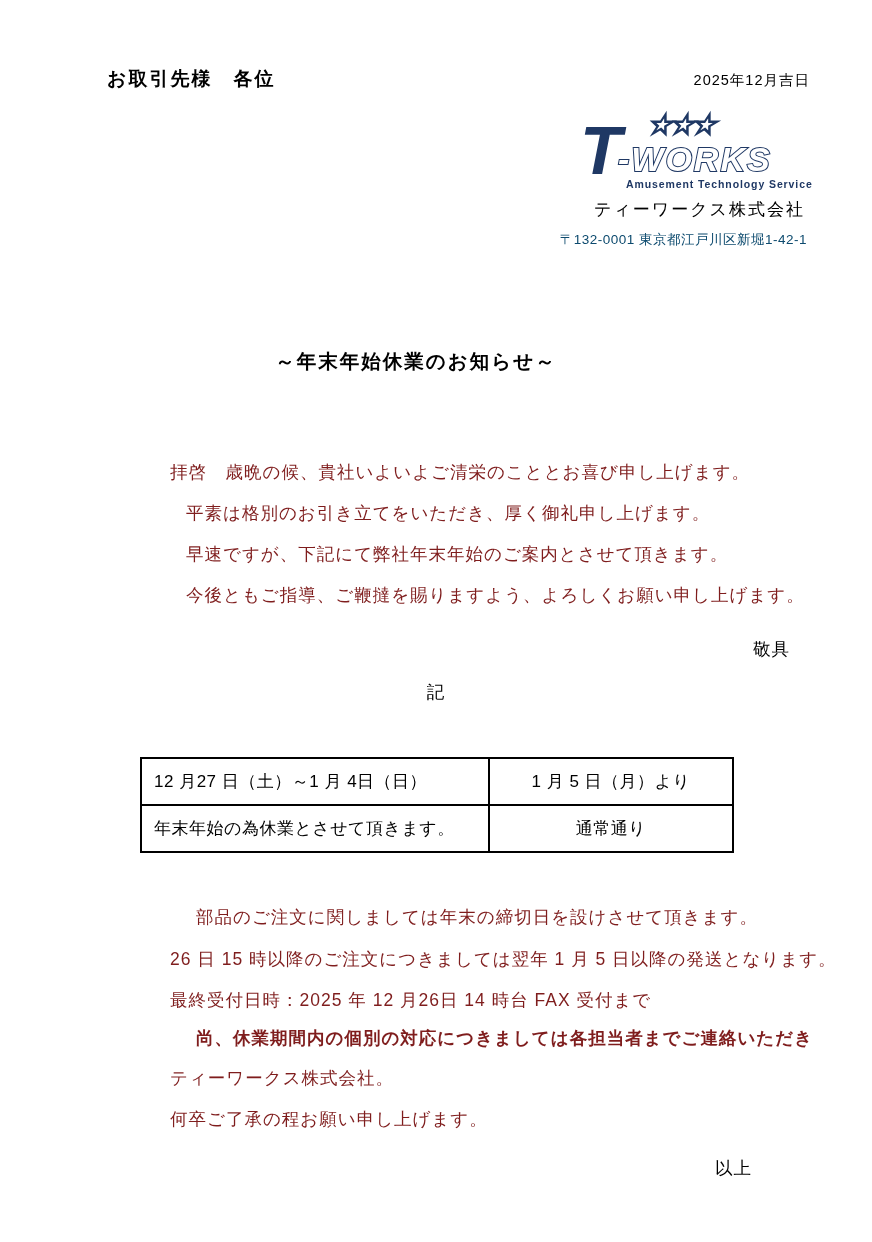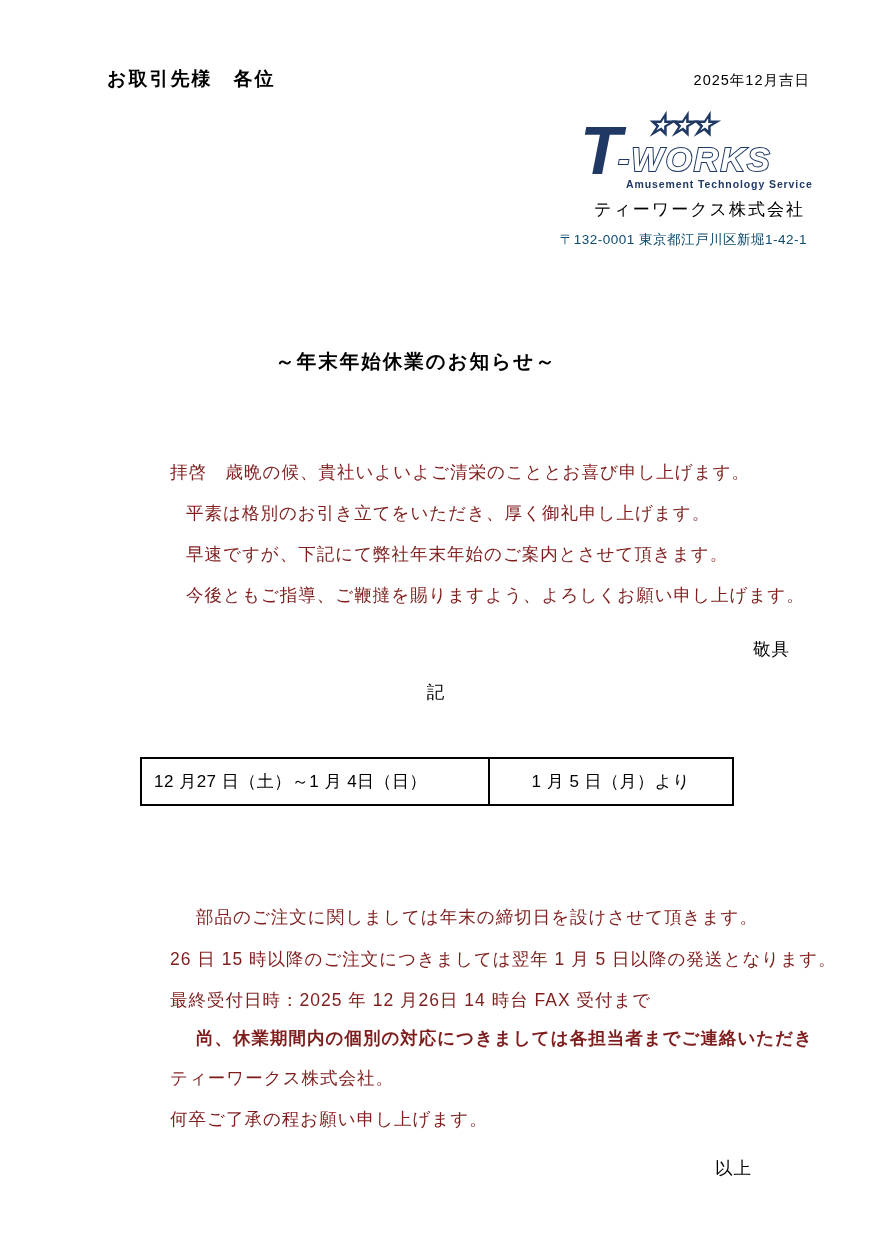--- a/index.html
+++ b/index.html
@@ -123,20 +123,24 @@
 
   <div class="abs keigu">敬具</div>
   <div class="abs ki">記</div>
 
   <table class="schedule">
     <tbody>
       <tr>
         <td class="c-left">12 月27 日（土）～1 月 4日（日）</td>
         <td class="c-right">1 月 5 日（月）より</td>
       </tr>
+      <tr>
+        <td class="c-left">年末年始の為休業とさせて頂きます。</td>
+        <td class="c-right">通常通り</td>
+      </tr>
     </tbody>
   </table>
 
   <div class="abs bodyline n1 indent-2">部品のご注文に関しましては年末の締切日を設けさせて頂きます。</div>
   <div class="abs bodyline n2">26 日 15 時以降のご注文につきましては翌年 1 月 5 日以降の発送となります。</div>
   <div class="abs bodyline n3">最終受付日時：2025 年 12 月26日 14 時台 FAX 受付まで</div>
   <div class="abs bodyline n4 indent-2">尚、休業期間内の個別の対応につきましては各担当者までご連絡いただき</div>
   <div class="abs bodyline n5">ティーワークス株式会社。</div>
   <div class="abs bodyline n6">何卒ご了承の程お願い申し上げます。</div>
 

